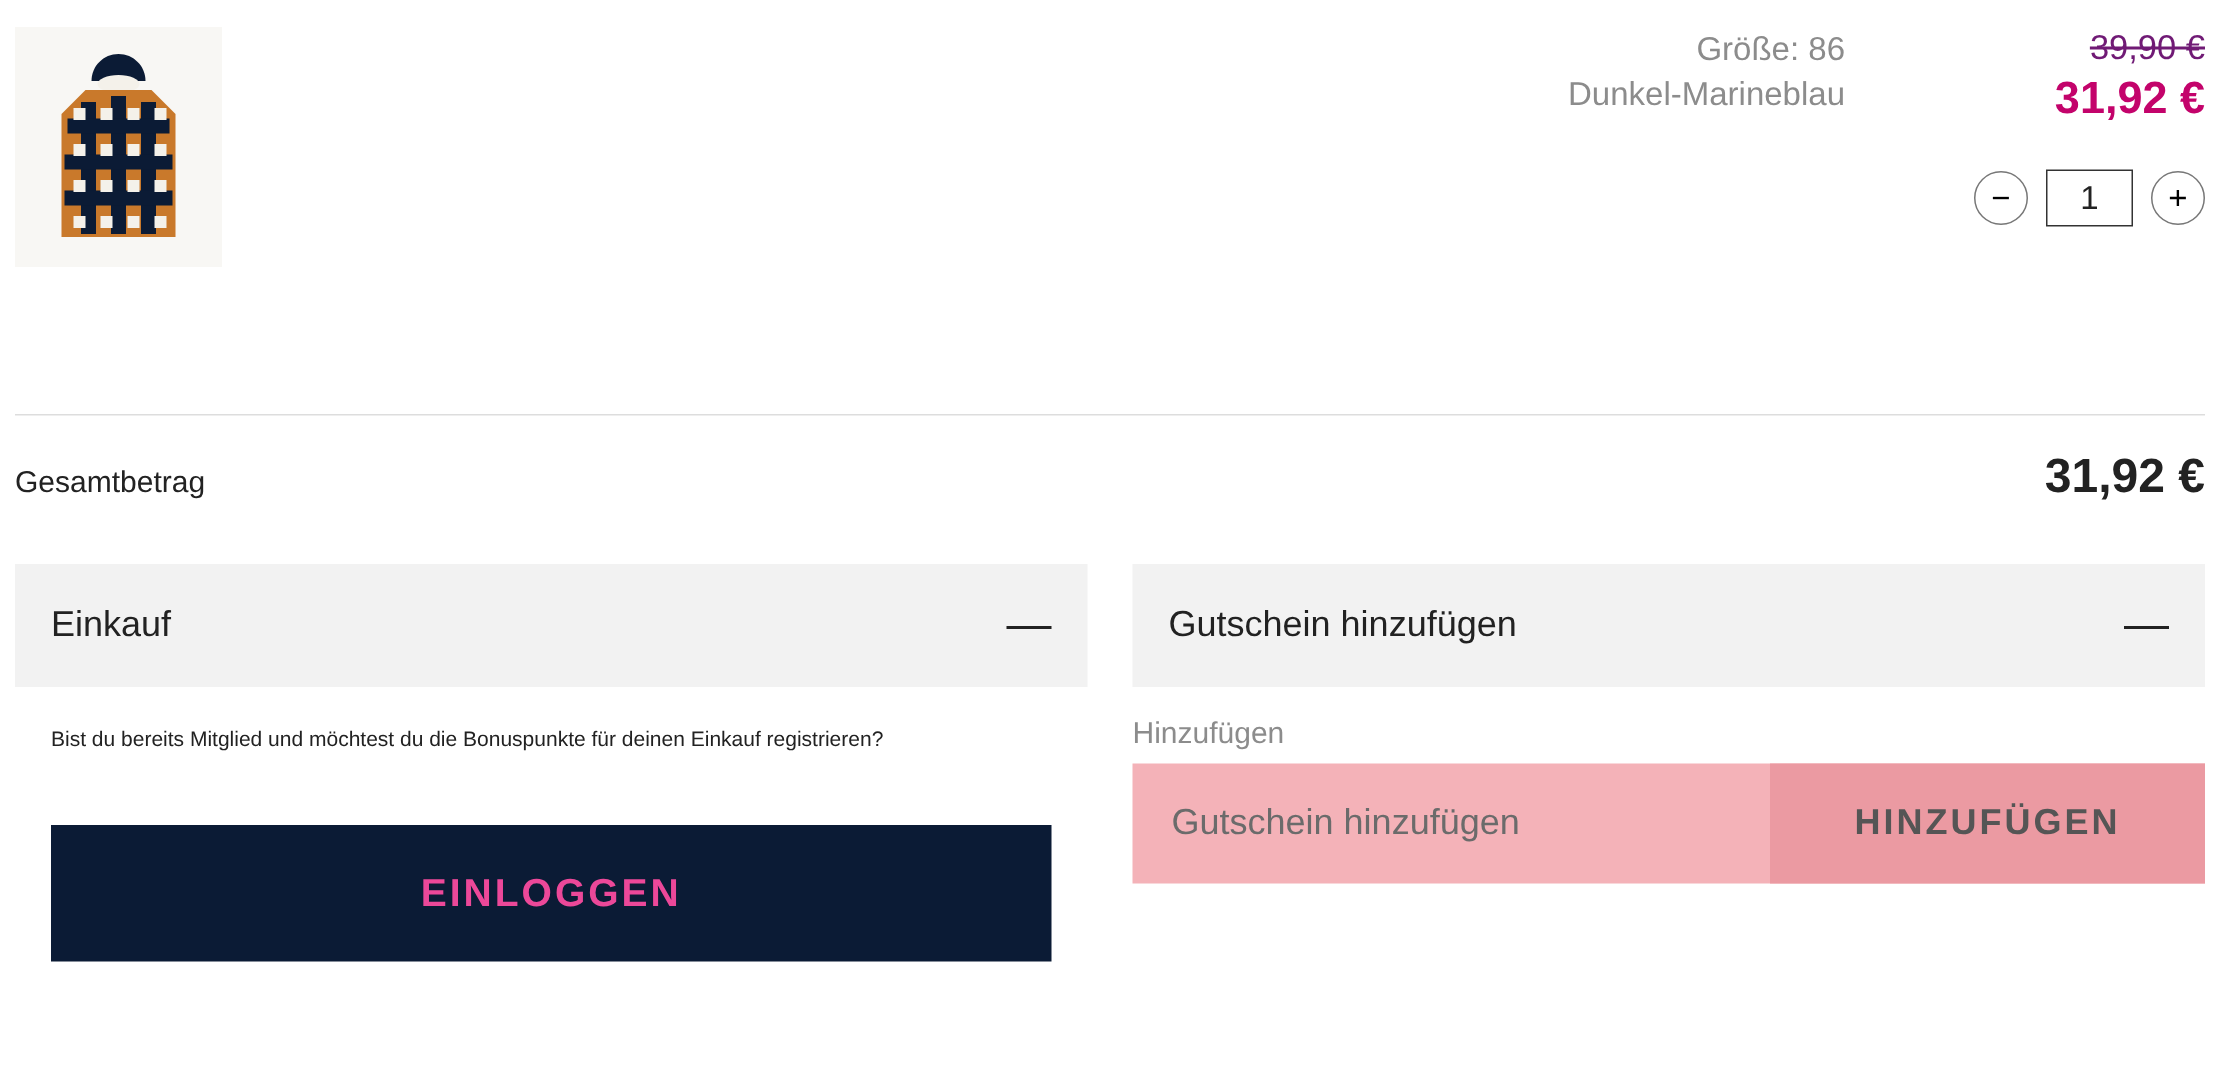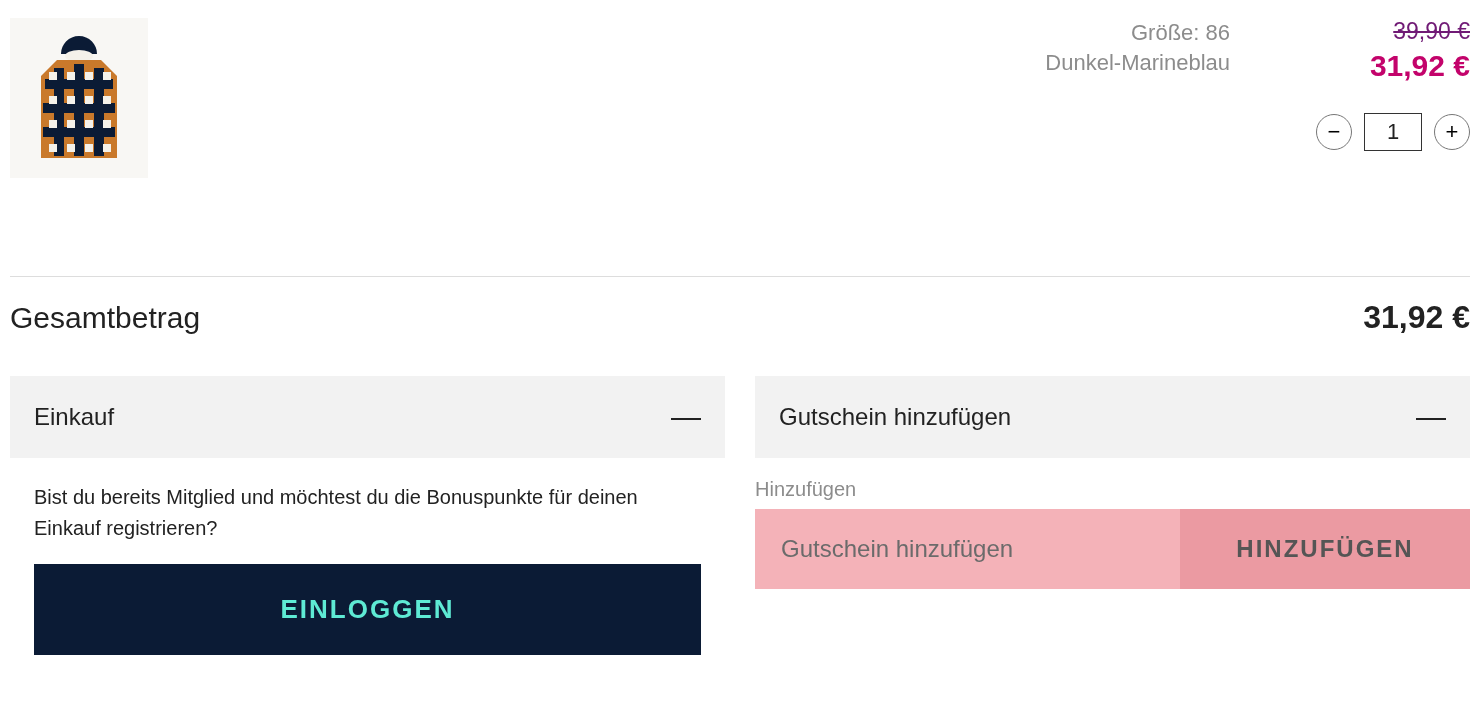--- a/index.html
+++ b/index.html
@@ -90,21 +90,21 @@
     border-top: 1px solid #ddd;
     margin: 98px 0 22px;
   }
 
   .total {
     display: flex;
     justify-content: space-between;
     align-items: baseline;
     margin-bottom: 40px;
   }
-  .total .t-label { font-size: 30px; font-weight: 400; }
+  .total .t-label { font-size: 20px; font-weight: 400; }
   .total .t-value { font-size: 32px; font-weight: 700; }
 
   .panels {
     display: grid;
     grid-template-columns: 1fr 1fr;
     gap: 30px;
   }
 
   .panel-head {
     background: #f2f2f2;
@@ -115,30 +115,30 @@
     cursor: pointer;
   }
   .panel-head span:first-child {
     font-size: 24px;
     font-weight: 400;
   }
   .panel-head .toggle { font-size: 30px; font-weight: 300; }
 
   .panel-body { padding: 24px 24px 0; }
   .panel-body p {
-    font-size: 20px;
+    font-size: 14px;
     font-weight: 300;
     line-height: 1.55;
   }
 
   .login-btn {
-    margin-top: 20px;
+    margin-top: 46px;
     width: 100%;
     background: #0b1b35;
-    color: #5eead4;
+    color: #ec4899;
     border: none;
     padding: 30px 0;
     font-size: 26px;
     font-weight: 700;
     letter-spacing: 2px;
     cursor: pointer;
   }
 
   .voucher-body { padding: 20px 0 0 0; }
   .voucher-body .vl {

